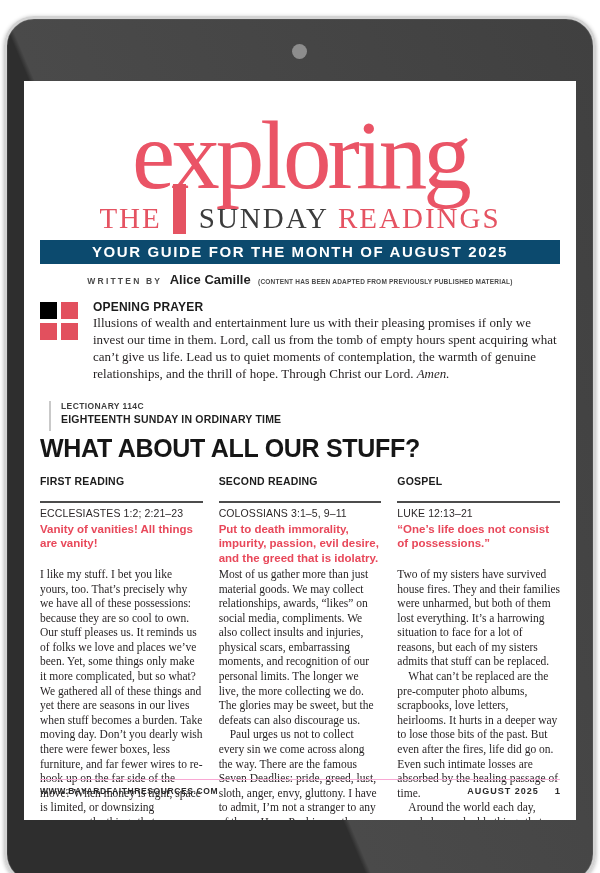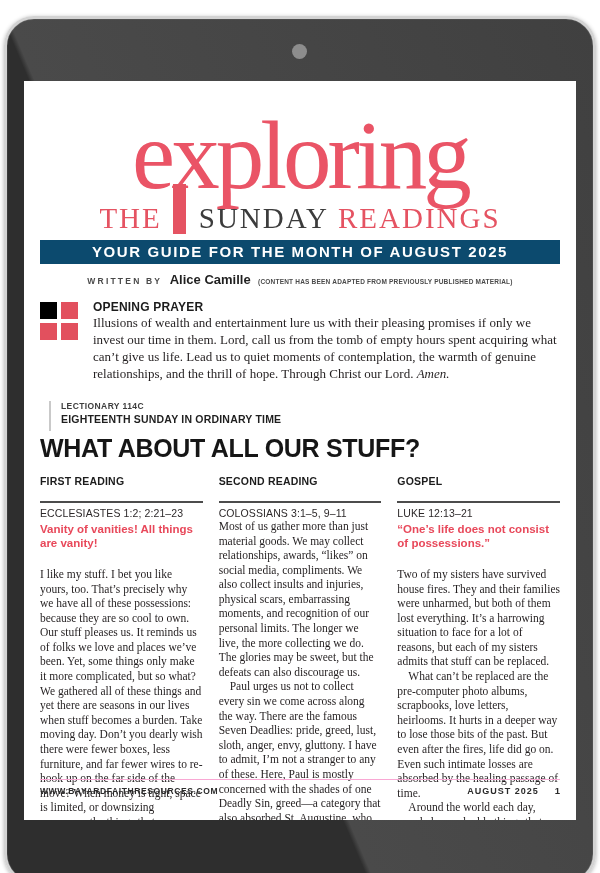--- a/index.html
+++ b/index.html
@@ -141,20 +141,21 @@
           <div class="col-label">FIRST READING</div>
           <div class="col-ref">ECCLESIASTES 1:2; 2:21–23</div>
           <div class="col-quote">Vanity of vanities! All things are vanity!</div>
           <div class="col-body">
             <p>I like my stuff. I bet you like yours, too. That’s precisely why we have all of these possessions: because they are so cool to own. Our stuff pleases us. It reminds us of folks we love and places we’ve been. Yet, some things only make it more complicated, but so what? We gathered all of these things and yet there are seasons in our lives when stuff becomes a burden. Take moving day. Don’t you dearly wish there were fewer boxes, less furniture, and far fewer wires to re-hook up on the far side of the move? When money is tight, space is limited, or downsizing necessary, the things that were once great to own become a trial to dispossess. And of course, there’s the hour of our death, which we pray about in every Hail Mary. We can’t take anything we can put our hands on through the eye of heaven’s needle. Wouldn’t it be a good idea to put our camel on a diet now?</p>
           </div>
         </div>
         <div class="col">
           <div class="col-label">SECOND READING</div>
           <div class="col-ref">COLOSSIANS 3:1–5, 9–11</div>
+          <div class="col-quote">Put to death immorality, impurity, passion, evil desire, and the greed that is idolatry.</div>
           <div class="col-body">
             <p>Most of us gather more than just material goods. We may collect relationships, awards, “likes” on social media, compliments. We also collect insults and injuries, physical scars, embarrassing moments, and recognition of our personal limits. The longer we live, the more collecting we do. The glories may be sweet, but the defeats can also discourage us.</p>
             <p class="indent">Paul urges us not to collect every sin we come across along the way. There are the famous Seven Deadlies: pride, greed, lust, sloth, anger, envy, gluttony. I have to admit, I’m not a stranger to any of these. Here, Paul is mostly concerned with the shades of one Deadly Sin, greed—a category that also absorbed St. Augustine, who termed it “concupiscence.” We might call it the “wanting disease.” Wanting is a longing that can’t be satisfied by the obtaining.</p>
           </div>
         </div>
         <div class="col">
           <div class="col-label">GOSPEL</div>
           <div class="col-ref">LUKE 12:13–21</div>
           <div class="col-quote">“One’s life does not consist of possessions.”</div>
           <div class="col-body">

